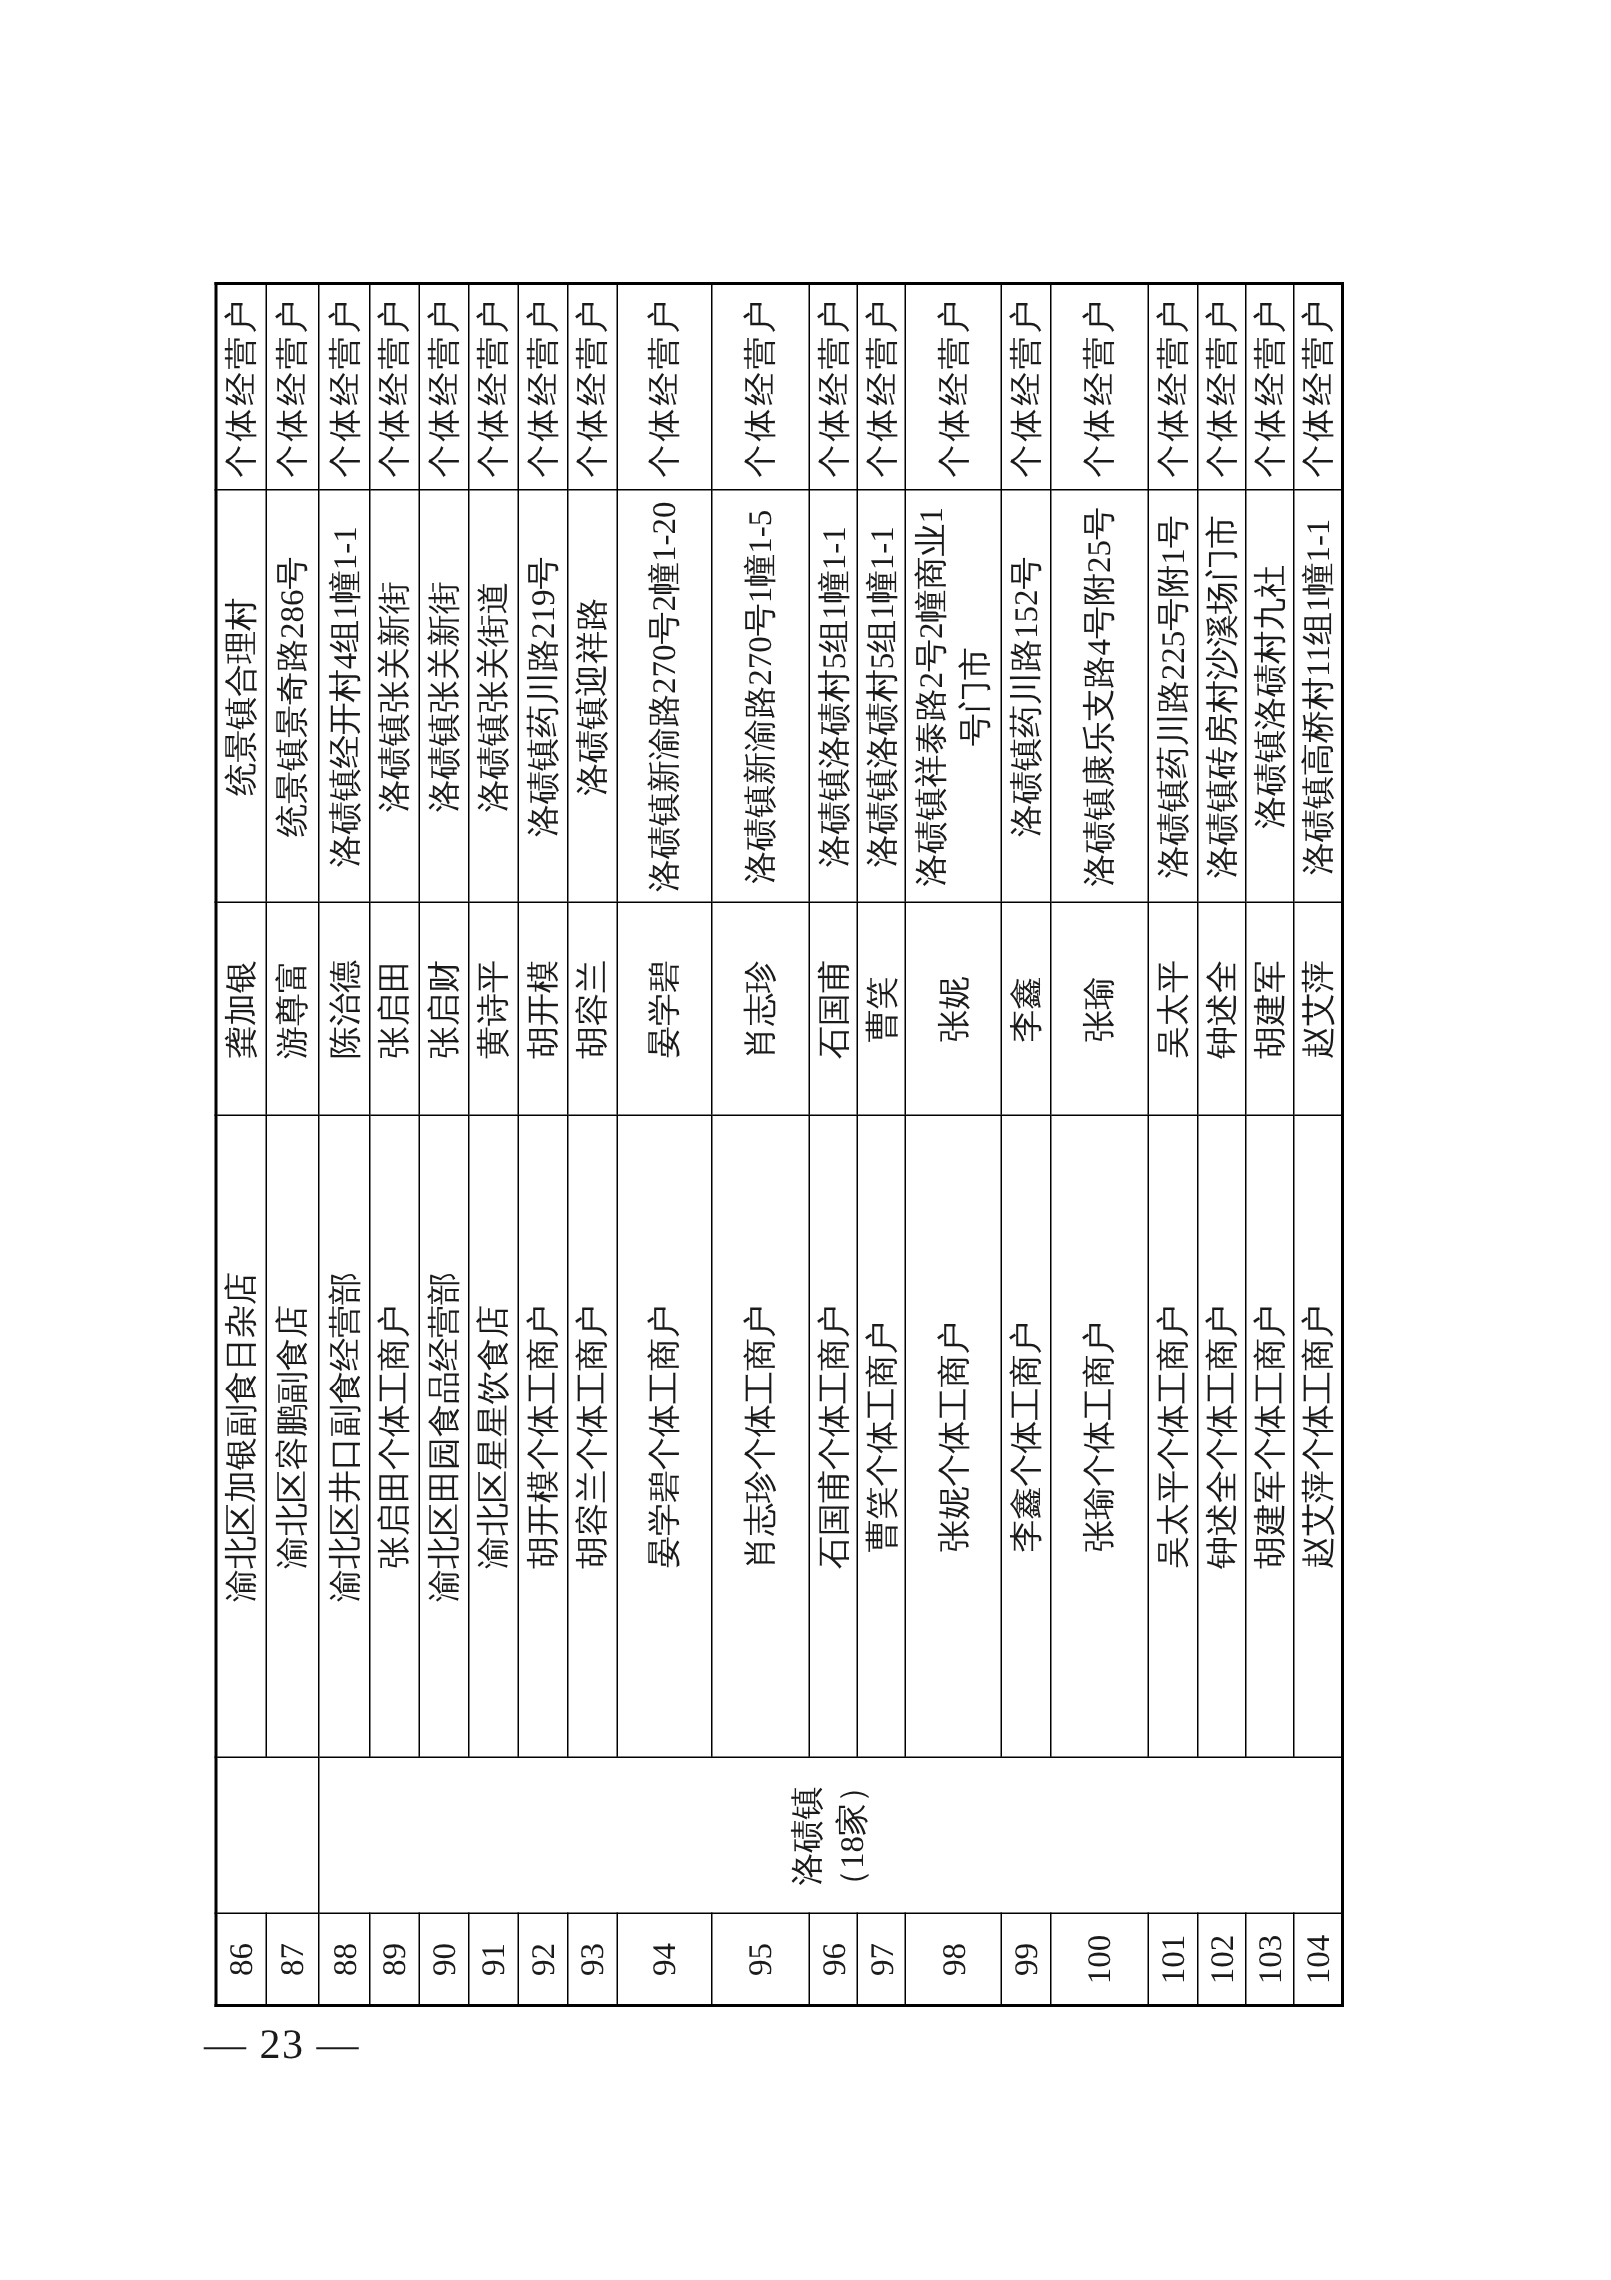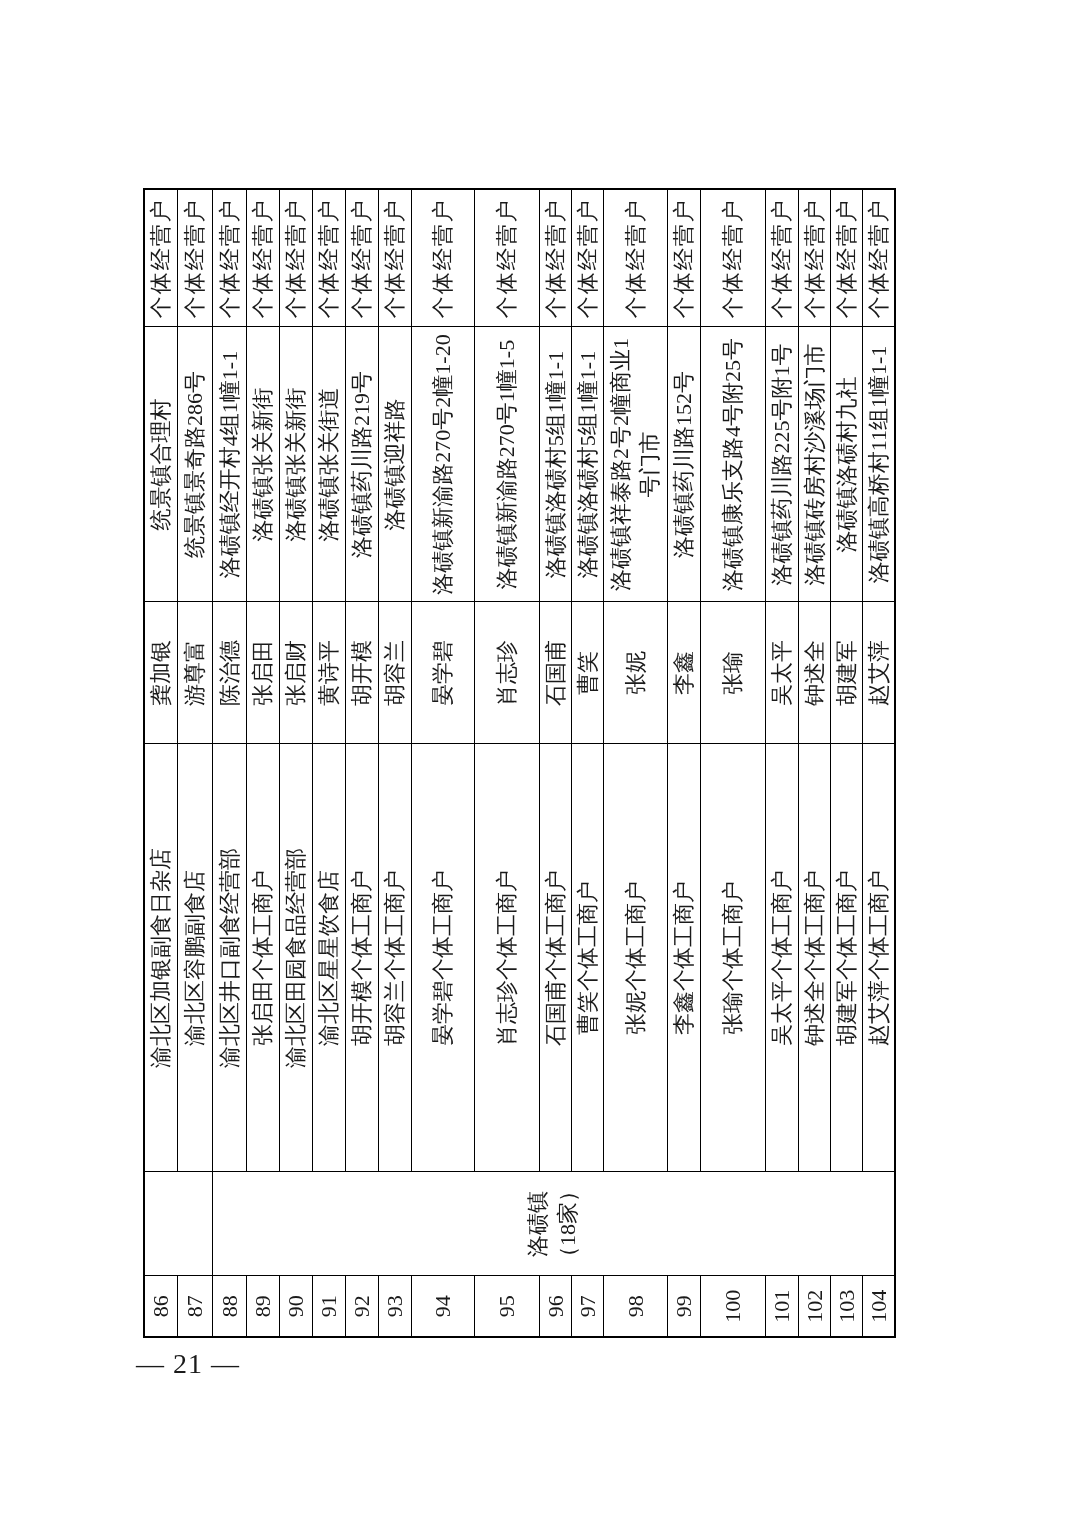--- a/index.html
+++ b/index.html
@@ -209,15 +209,15 @@
           <td class="cell-no">104</td>
           <td class="cell-name">赵艾萍个体工商户</td>
           <td class="cell-oper">赵艾萍</td>
           <td class="cell-addr">洛碛镇高桥村11组1幢1-1</td>
           <td class="cell-type">个体经营户</td>
         </tr>
       </tbody>
     </table>
   </div>
 
-  <div class="pagenum">— 21 —</div>
+  <div class="pagenum">— 23 —</div>
 
 </div>
 
 </body></html>

